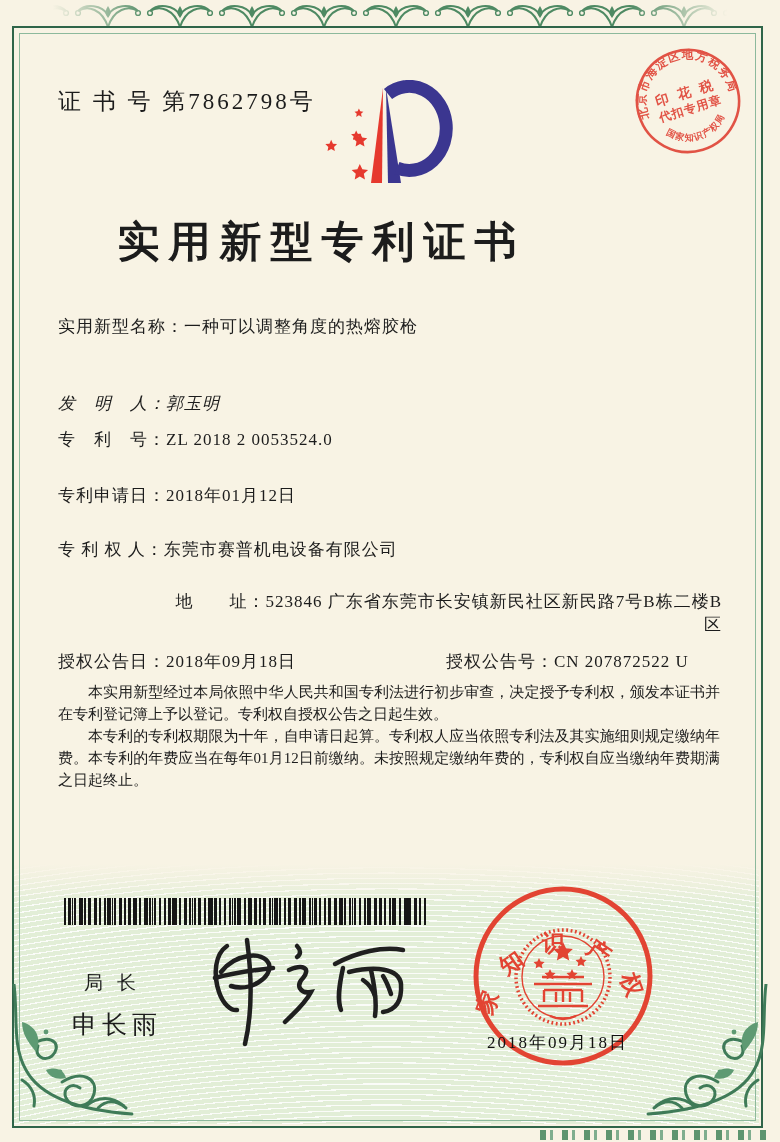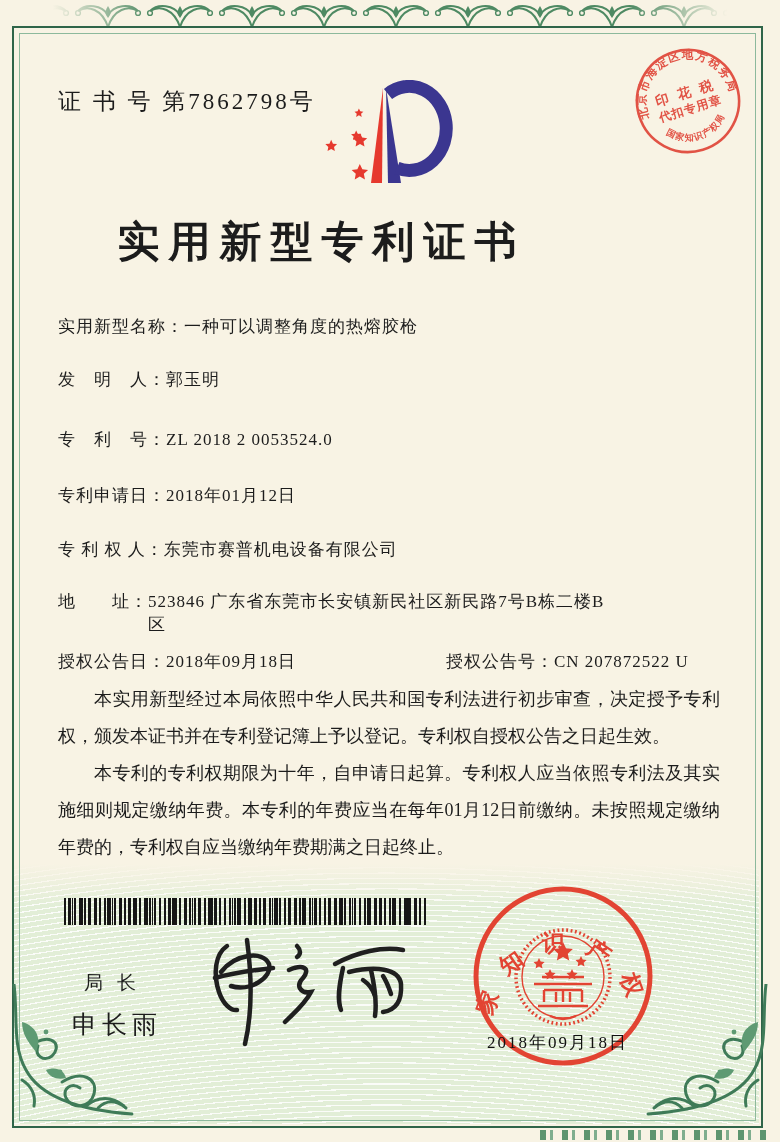--- a/index.html
+++ b/index.html
@@ -25,21 +25,21 @@
       #e2eed7;
   }
   
   .certno{left:58px;top:86px;font-size:23px;letter-spacing:3px;z-index:5;}
   .title{left:0;top:214px;width:643px;text-align:center;font-size:42px;font-weight:bold;letter-spacing:9px;z-index:5;}
   .frow{left:58px;width:664px;font-size:17px;letter-spacing:1px;z-index:5;}
   .frow .lab{white-space:pre;}
   .frow .val{white-space:pre-wrap;}
   .addr-val{display:inline-block;vertical-align:top;}
   .grant-right{position:absolute;left:388px;top:0;}
-  .bodytext{left:58px;top:681px;width:662px;font-size:18px;line-height:37px;text-align:justify;z-index:5;}
+  .bodytext{left:58px;top:681px;width:662px;font-size:15px;line-height:22px;text-align:justify;z-index:5;}
   .bodytext p{margin:0;text-indent:2em;}
   .barcode{
     left:64px;top:898px;width:362px;height:27px;z-index:5;
     background:
       repeating-linear-gradient(90deg,#151515 0 2px,rgba(0,0,0,0) 2px 5px),
       repeating-linear-gradient(90deg,#151515 0 1px,rgba(0,0,0,0) 1px 8px),
       repeating-linear-gradient(90deg,rgba(0,0,0,0) 0 4px,#151515 4px 6px,rgba(0,0,0,0) 6px 13px);
   }
   .role{left:84px;top:970px;font-size:19px;letter-spacing:14px;z-index:6;}
   .signer{left:72px;top:1008px;font-size:25px;letter-spacing:5px;z-index:6;}
@@ -114,33 +114,33 @@
         <path d="M60,28 l2.2,4.6 5,.6 -3.7,3.4 1,4.9 -4.5-2.5 -4.4,2.5 .9-4.9 -3.6-3.4 5-.6z" transform="scale(1.15) translate(-8,45)"></path>
       </g>
     </g>
   </svg>
 
   <div class="abs title">实用新型专利证书</div>
 
   <div class="abs frow" style="top:315px;font-family:Liberation Serif, serif;">
     <span class="lab">实用新型名称：</span><span class="val">一种可以调整角度的热熔胶枪</span>
   </div>
-  <div class="abs frow" style="top:368px;">
+  <div class="abs frow" style="top:392px;font-style:italic;">
     <span class="lab">发　明　人：</span><span class="val">郭玉明</span>
   </div>
   <div class="abs frow" style="top:428px;">
     <span class="lab">专　利　号：</span><span class="val">ZL 2018 2 0053524.0</span>
   </div>
   <div class="abs frow" style="top:484px;">
     <span class="lab">专利申请日：</span><span class="val">2018年01月12日</span>
   </div>
   <div class="abs frow" style="top:538px;">
     <span class="lab">专 利 权 人：</span><span class="val">东莞市赛普机电设备有限公司</span>
   </div>
-  <div class="abs frow" style="top:590px;">
+  <div class="abs frow" style="top:590px;text-align:right;">
     <span class="lab">地　　址：</span><span class="addr-val"><span class="val">523846 广东省东莞市长安镇新民社区新民路7号B栋二楼B</span><br><span class="val">区</span></span>
   </div>
   <div class="abs frow" style="top:650px;">
     <span class="lab">授权公告日：</span><span class="val">2018年09月18日</span>
     <span class="grant-right">
       <span class="lab">授权公告号：</span><span class="val">CN 207872522 U</span>
     </span>
   </div>
 
   <div class="abs bodytext">

